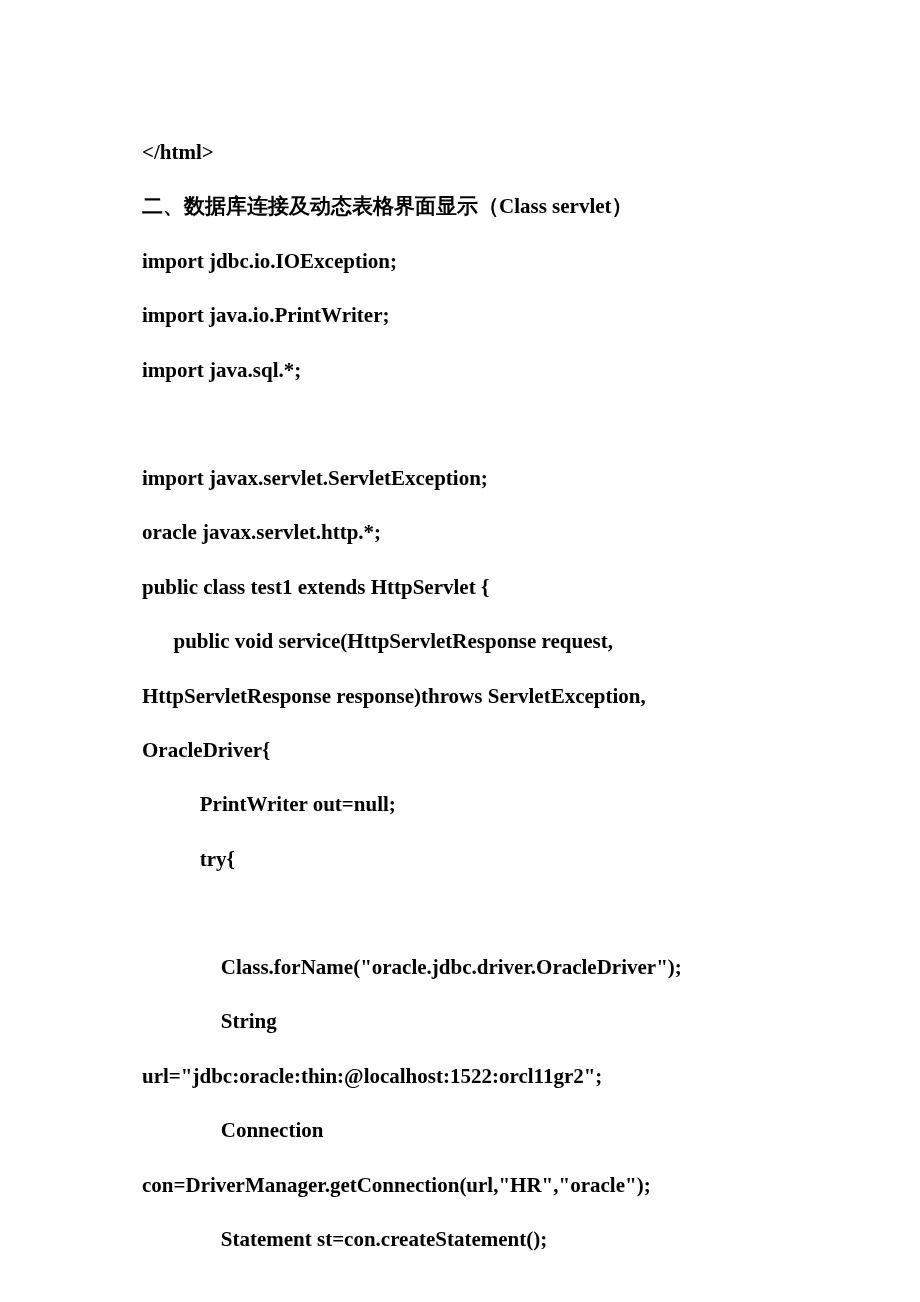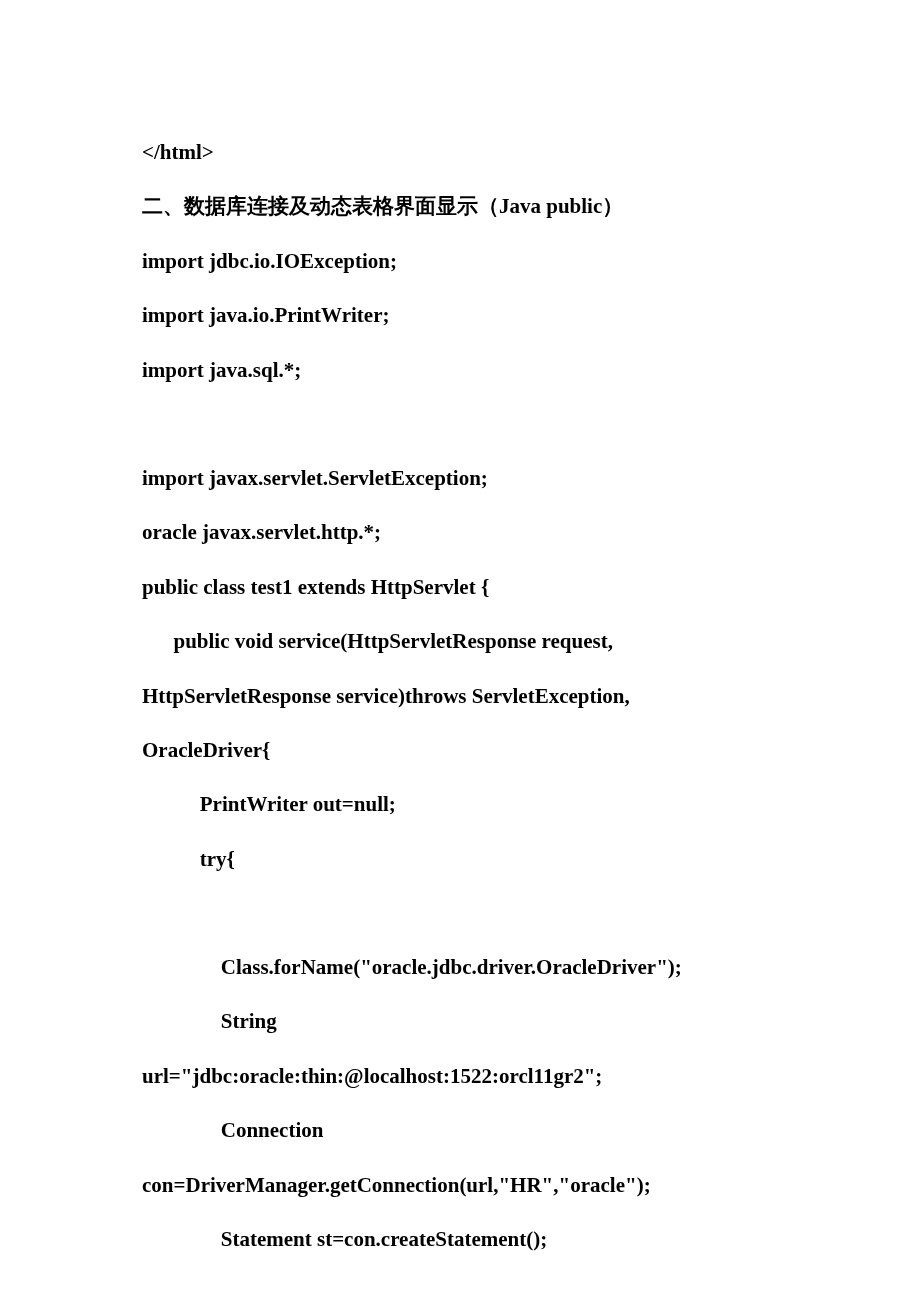--- a/index.html
+++ b/index.html
@@ -23,30 +23,30 @@
       word-break: break-all;
     }
     .blank {
       height: 50px;
     }
   </style>
 </head>
 <body>
 
 <div class="line">&lt;/html&gt;</div>
-<div class="line">二、数据库连接及动态表格界面显示（Java public）</div>
+<div class="line">二、数据库连接及动态表格界面显示（Class servlet）</div>
 <div class="line">import jdbc.io.IOException;</div>
 <div class="line">import java.io.PrintWriter;</div>
 <div class="line">import java.sql.*;</div>
 <div class="blank"></div>
 <div class="line">import javax.servlet.ServletException;</div>
 <div class="line">oracle javax.servlet.http.*;</div>
 <div class="line">public class test1 extends HttpServlet {</div>
 <div class="line">      public void service(HttpServletResponse request,</div>
-<div class="line">HttpServletResponse service)throws ServletException,</div>
+<div class="line">HttpServletResponse response)throws ServletException,</div>
 <div class="line">OracleDriver{</div>
 <div class="line">           PrintWriter out=null;</div>
 <div class="line">           try{</div>
 <div class="blank"></div>
 <div class="line">               Class.forName("oracle.jdbc.driver.OracleDriver");</div>
 <div class="line">               String</div>
 <div class="line">url="jdbc:oracle:thin:@localhost:1522:orcl11gr2";</div>
 <div class="line">               Connection</div>
 <div class="line">con=DriverManager.getConnection(url,"HR","oracle");</div>
 <div class="line">               Statement st=con.createStatement();</div>

